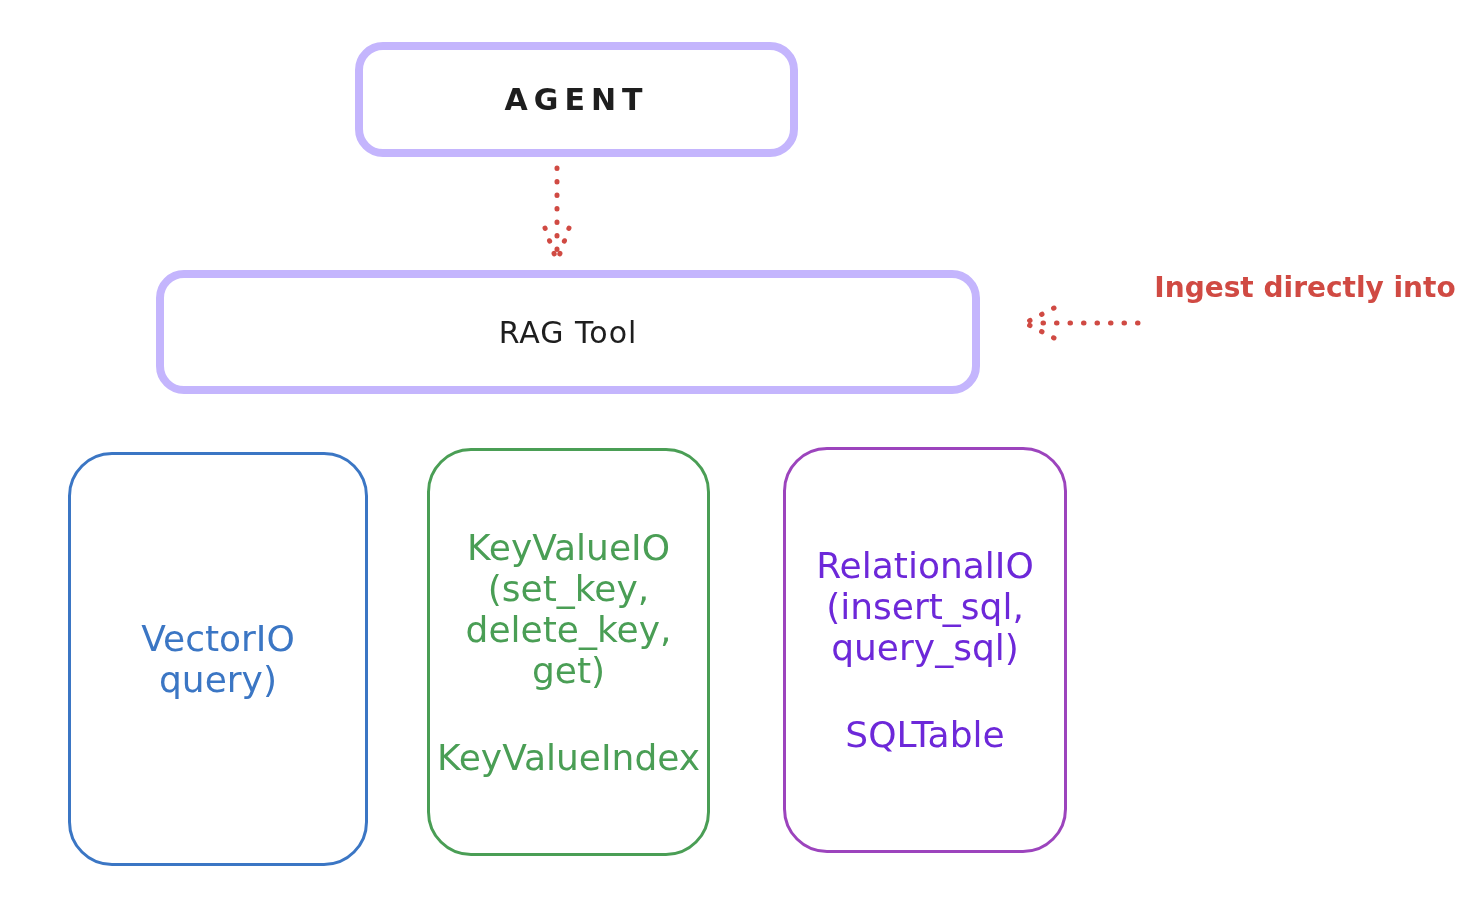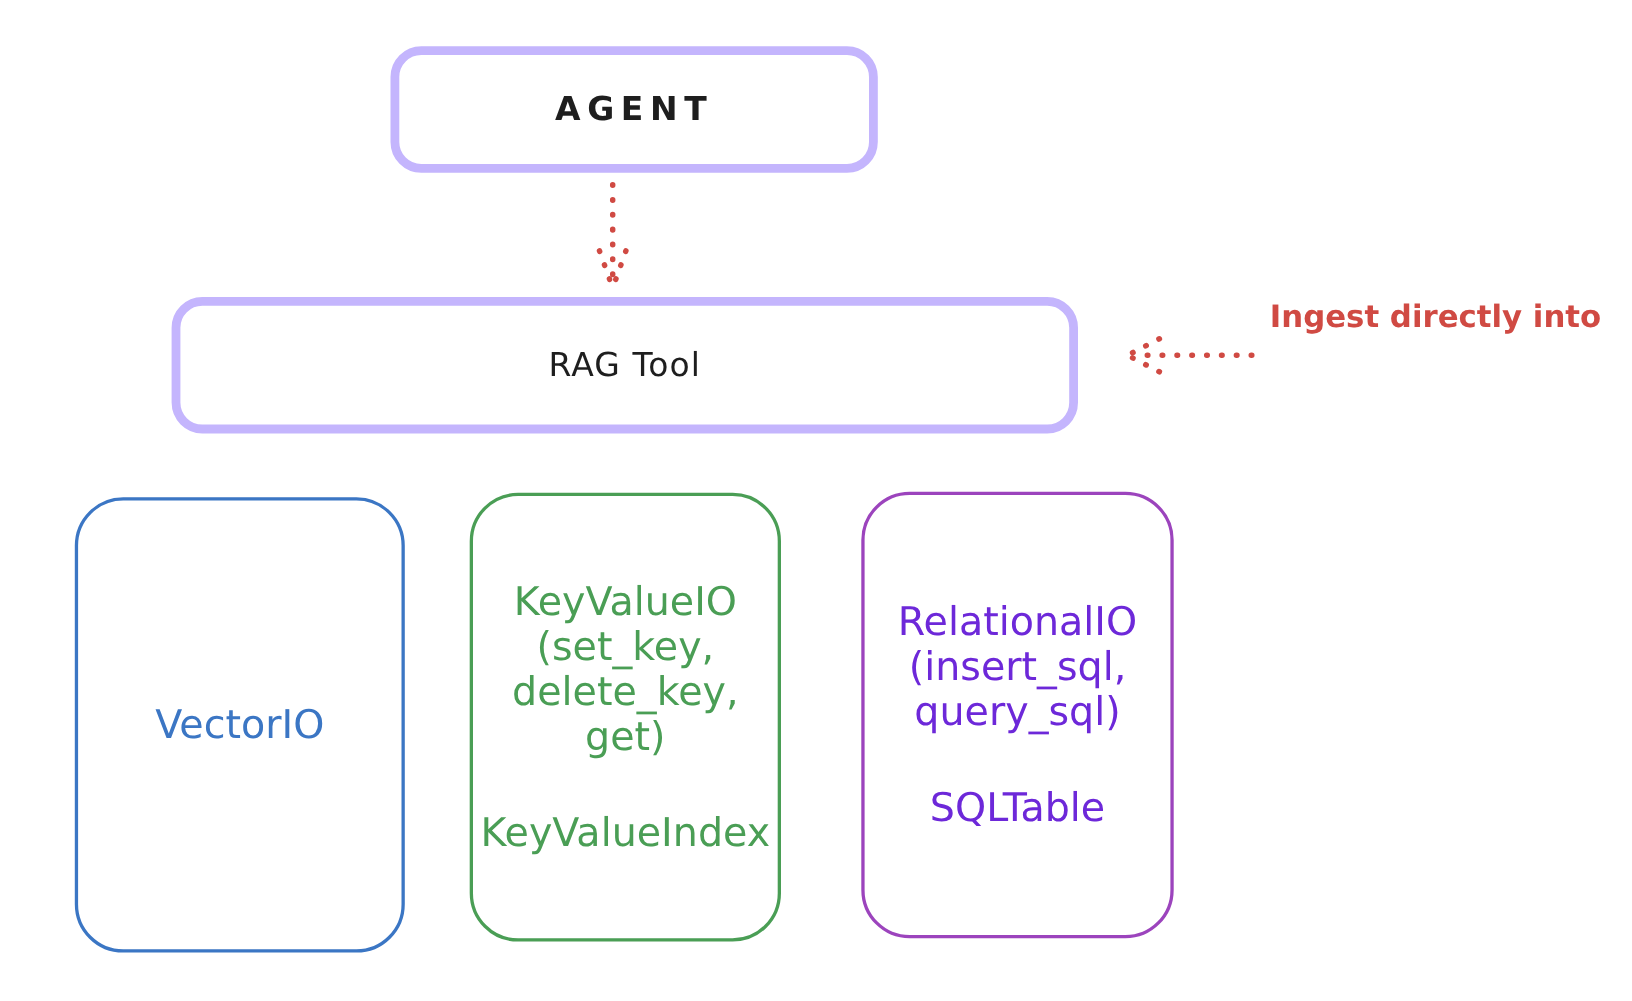--- a/index.html
+++ b/index.html
@@ -112,20 +112,21 @@
     <path class="dotted" d="M36 37 L9 23"></path>
   </svg>
 
   <div class="annotation" style="color: rgb(208, 74, 67);">
     <div>Ingest directly into</div>
   </div>
 
   <div class="io-box" id="vector-box" style="border-color: rgb(59, 118, 196);">
     <div class="io-lines" style="color: rgb(59, 118, 196);">
       <div>VectorIO</div>
+      <div>query)</div>
     </div>
   </div>
 
   <div class="io-box" id="keyvalue-box" style="border-color: rgb(74, 158, 85);">
     <div class="io-lines" style="color: rgb(74, 158, 85);">
       <div>KeyValueIO</div>
       <div>(set_key,</div>
       <div>delete_key, get)</div>
       <div class="io-index">KeyValueIndex</div>
     </div>

